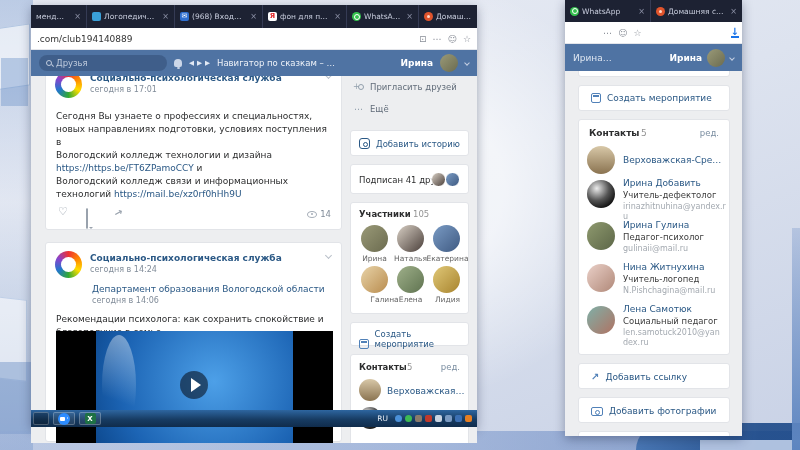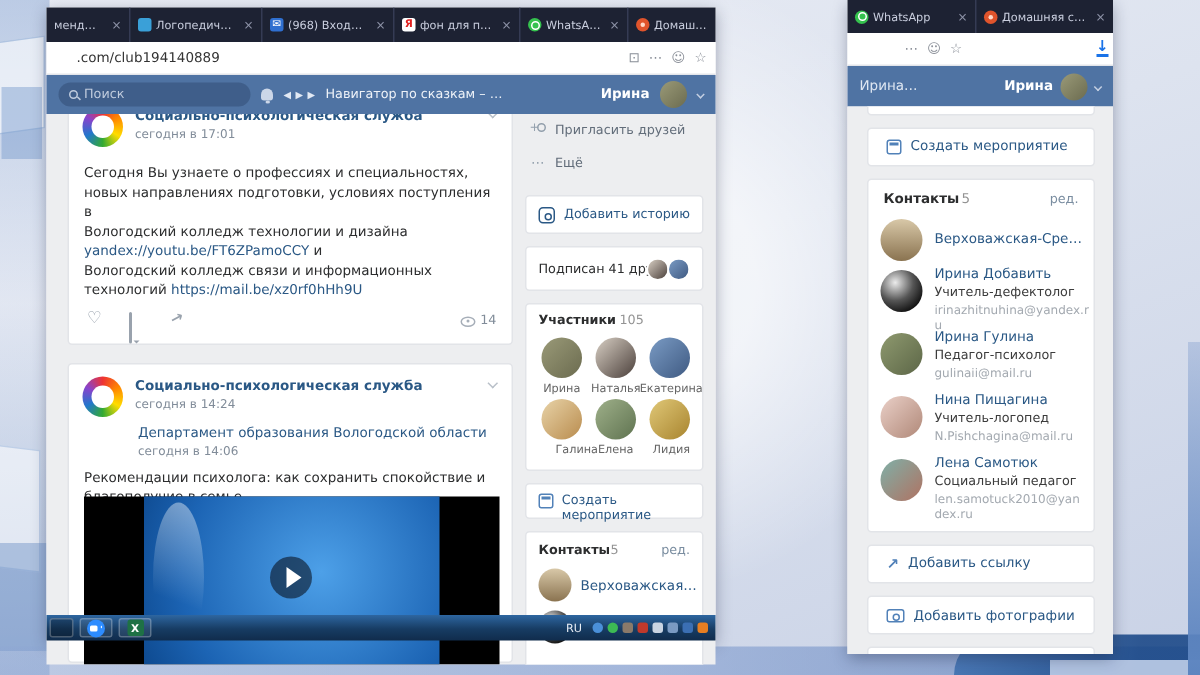--- a/index.html
+++ b/index.html
@@ -58,21 +58,21 @@
   .plink{color:#2a5885}
   .chev2{width:5px;height:5px;border-right:1.4px solid #b9c0c9;border-bottom:1.4px solid #b9c0c9;transform:rotate(45deg)}
   .i-heart{font-size:11px;color:#99a2ad}
   .i-bubble{width:11px;height:9px;border:1.4px solid #99a2ad;border-radius:3px;position:relative}
   .i-bubble::after{content:"";position:absolute;left:2px;bottom:-3px;border:2px solid transparent;border-top-color:#99a2ad}
   .i-share{font-size:10px;color:#99a2ad;display:inline-block;transform:rotate(-28deg);font-weight:bold}
   .i-eye{width:10px;height:7px;border:1.2px solid #a6aeb8;border-radius:50%;position:relative}
   .i-eye::after{content:"";position:absolute;left:2.6px;top:1.3px;width:2.6px;height:2.6px;background:#a6aeb8;border-radius:50%}
   .views{color:#818c99;font-size:8.5px;display:flex;align-items:center;gap:3px}
   
-  .sb-action{display:flex;align-items:flex-start;gap:6px;font-size:8.5px;color:#626d7a}
+  .sb-action{display:flex;align-items:flex-end;gap:6px;font-size:8.5px;color:#626d7a}
   .sb-link{color:#2a5885;font-size:8.5px}
   .i-pplus{width:10px;height:8px;position:relative}
   .i-pplus::before{content:"";position:absolute;right:0;top:0;width:4px;height:4px;border:1.2px solid #93a0ad;border-radius:50%}
   .i-pplus::after{content:"+";position:absolute;left:-1px;top:-2px;color:#93a0ad;font-size:8px}
   .i-dots{color:#93a0ad;font-size:9px;letter-spacing:1px}
   .i-story{width:11px;height:11px;border:1.4px solid #2a5885;border-radius:3px;position:relative}
   .i-story::after{content:"";position:absolute;left:2.6px;top:2.6px;width:3px;height:3px;border:1.2px solid #2a5885;border-radius:50%}
   .i-cal{width:10px;height:10px;border:1.3px solid #5181b8;border-radius:2px;position:relative}
   .i-cal::after{content:"";position:absolute;left:1px;top:1px;right:1px;height:2px;background:#5181b8}
   .i-linkarrow{color:#5181b8;font-size:10px;font-weight:bold}
@@ -151,31 +151,31 @@
       <span class="lbl">WhatsApp</span>
       <span class="x">×</span>
     </div>
     <div class="tab" style="width:58px;border-right:none">
       <span class="fav fav-home"></span>
       <span class="lbl">Домашняя стр</span>
     </div>
   </div>
 
   <div class="addrbar" style="top:23px;height:22px">
-    <span style="margin-left:20px;color:#333">.com/club194140889</span>
+    <span style="margin-left:6px;color:#333">.com/club194140889</span>
     <span style="margin-left:auto" class="addr-ic">⊡</span>
     <span class="addr-ic">⋯</span>
     <span class="addr-ic">☺</span>
     <span class="addr-ic" style="margin-right:6px">☆</span>
   </div>
 
   <div class="vkhead" style="top:45px;height:26px;padding:0 8px;gap:7px">
     <div class="vk-search" style="width:128px">
       <span class="i-search"></span>
-      <span>Поиск</span>
+      <span>Друзья</span>
     </div>
     <span class="i-bell"></span>
     <div class="player">
       <span>◀</span>
       <span>▶</span>
       <span>▶</span>
     </div>
     <span class="track" style="width:118px">Навигатор по сказкам – 001.Докт…</span>
     <span style="margin-left:auto;font-size:9px;font-weight:bold">Ирина</span>
     <span class="avatar av-irina" style="width:18px;height:18px"></span>
@@ -185,21 +185,21 @@
   <div class="content" style="top:71px;height:367px">
 
     <div class="card" style="left:14px;top:-14px;width:297px;height:168px">
       <span class="avatar av-logo abs" style="left:9px;top:8px;width:27px;height:27px;overflow:hidden"></span>
       <span class="pname abs" style="left:44px;top:10px;width:220px">Социально-психологическая служба</span>
       <span class="pdate abs" style="left:44px;top:22px">сегодня в 17:01</span>
       <span class="chev2 abs" style="right:10px;top:10px"></span>
       <div class="ptext abs" style="left:10px;top:38px;width:278px">
         <div style="height:9px"></div>
         <div><span>Сегодня Вы узнаете о профессиях и специальностях, новых направлениях подготовки, условиях поступления в</span><br>
-          <span>Вологодский колледж технологии и дизайна </span><span class="plink">yandex://youtu.be/FT6ZPamoCCY</span><span> и</span><br>
+          <span>Вологодский колледж технологии и дизайна </span><span class="plink">https://https.be/FT6ZPamoCCY</span><span> и</span><br>
           <span>Вологодский колледж связи и информационных технологий </span><span class="plink">https://mail.be/xz0rf0hHh9U</span>
         </div>
       </div>
       <span class="i-heart abs" style="left:12px;top:142px">♡</span>
       <span class="i-bubble abs" style="left:40px;top:146px"></span>
       <span class="i-share abs" style="left:68px;top:144px">→</span>
       <span class="views abs" style="right:10px;top:146px">
         <span class="i-eye"></span>
         <span>14</span>
       </span>
@@ -351,21 +351,21 @@
       <span class="cname abs" style="left:44px;top:58px;width:102px">Ирина Добавить</span>
       <span class="crole abs" style="left:44px;top:70px;width:102px">Учитель-дефектолог</span>
       <span class="cmail abs" style="left:44px;top:82px;width:104px">irinazhitnuhina@yandex.ru</span>
 
       <span class="avatar av-gul abs" style="left:8px;top:102px;width:28px;height:28px"></span>
       <span class="cname abs" style="left:44px;top:100px;width:102px">Ирина Гулина</span>
       <span class="crole abs" style="left:44px;top:112px;width:102px">Педагог-психолог</span>
       <span class="cmail abs" style="left:44px;top:124px;width:104px">gulinaii@mail.ru</span>
 
       <span class="avatar av-pish abs" style="left:8px;top:144px;width:28px;height:28px"></span>
-      <span class="cname abs" style="left:44px;top:142px;width:102px">Нина Пищагина</span>
+      <span class="cname abs" style="left:44px;top:142px;width:102px">Нина Житнухина</span>
       <span class="crole abs" style="left:44px;top:154px;width:102px">Учитель-логопед</span>
       <span class="cmail abs" style="left:44px;top:166px;width:104px">N.Pishchagina@mail.ru</span>
 
       <span class="avatar av-sam abs" style="left:8px;top:186px;width:28px;height:28px"></span>
       <span class="cname abs" style="left:44px;top:184px;width:102px">Лена Самотюк</span>
       <span class="crole abs" style="left:44px;top:196px;width:104px">Социальный педагог</span>
       <span class="cmail abs" style="left:44px;top:208px;width:100px">len.samotuck2010@yandex.ru</span>
     </div>
 
     <div class="card" style="left:13px;top:292px;width:152px;height:26px">

